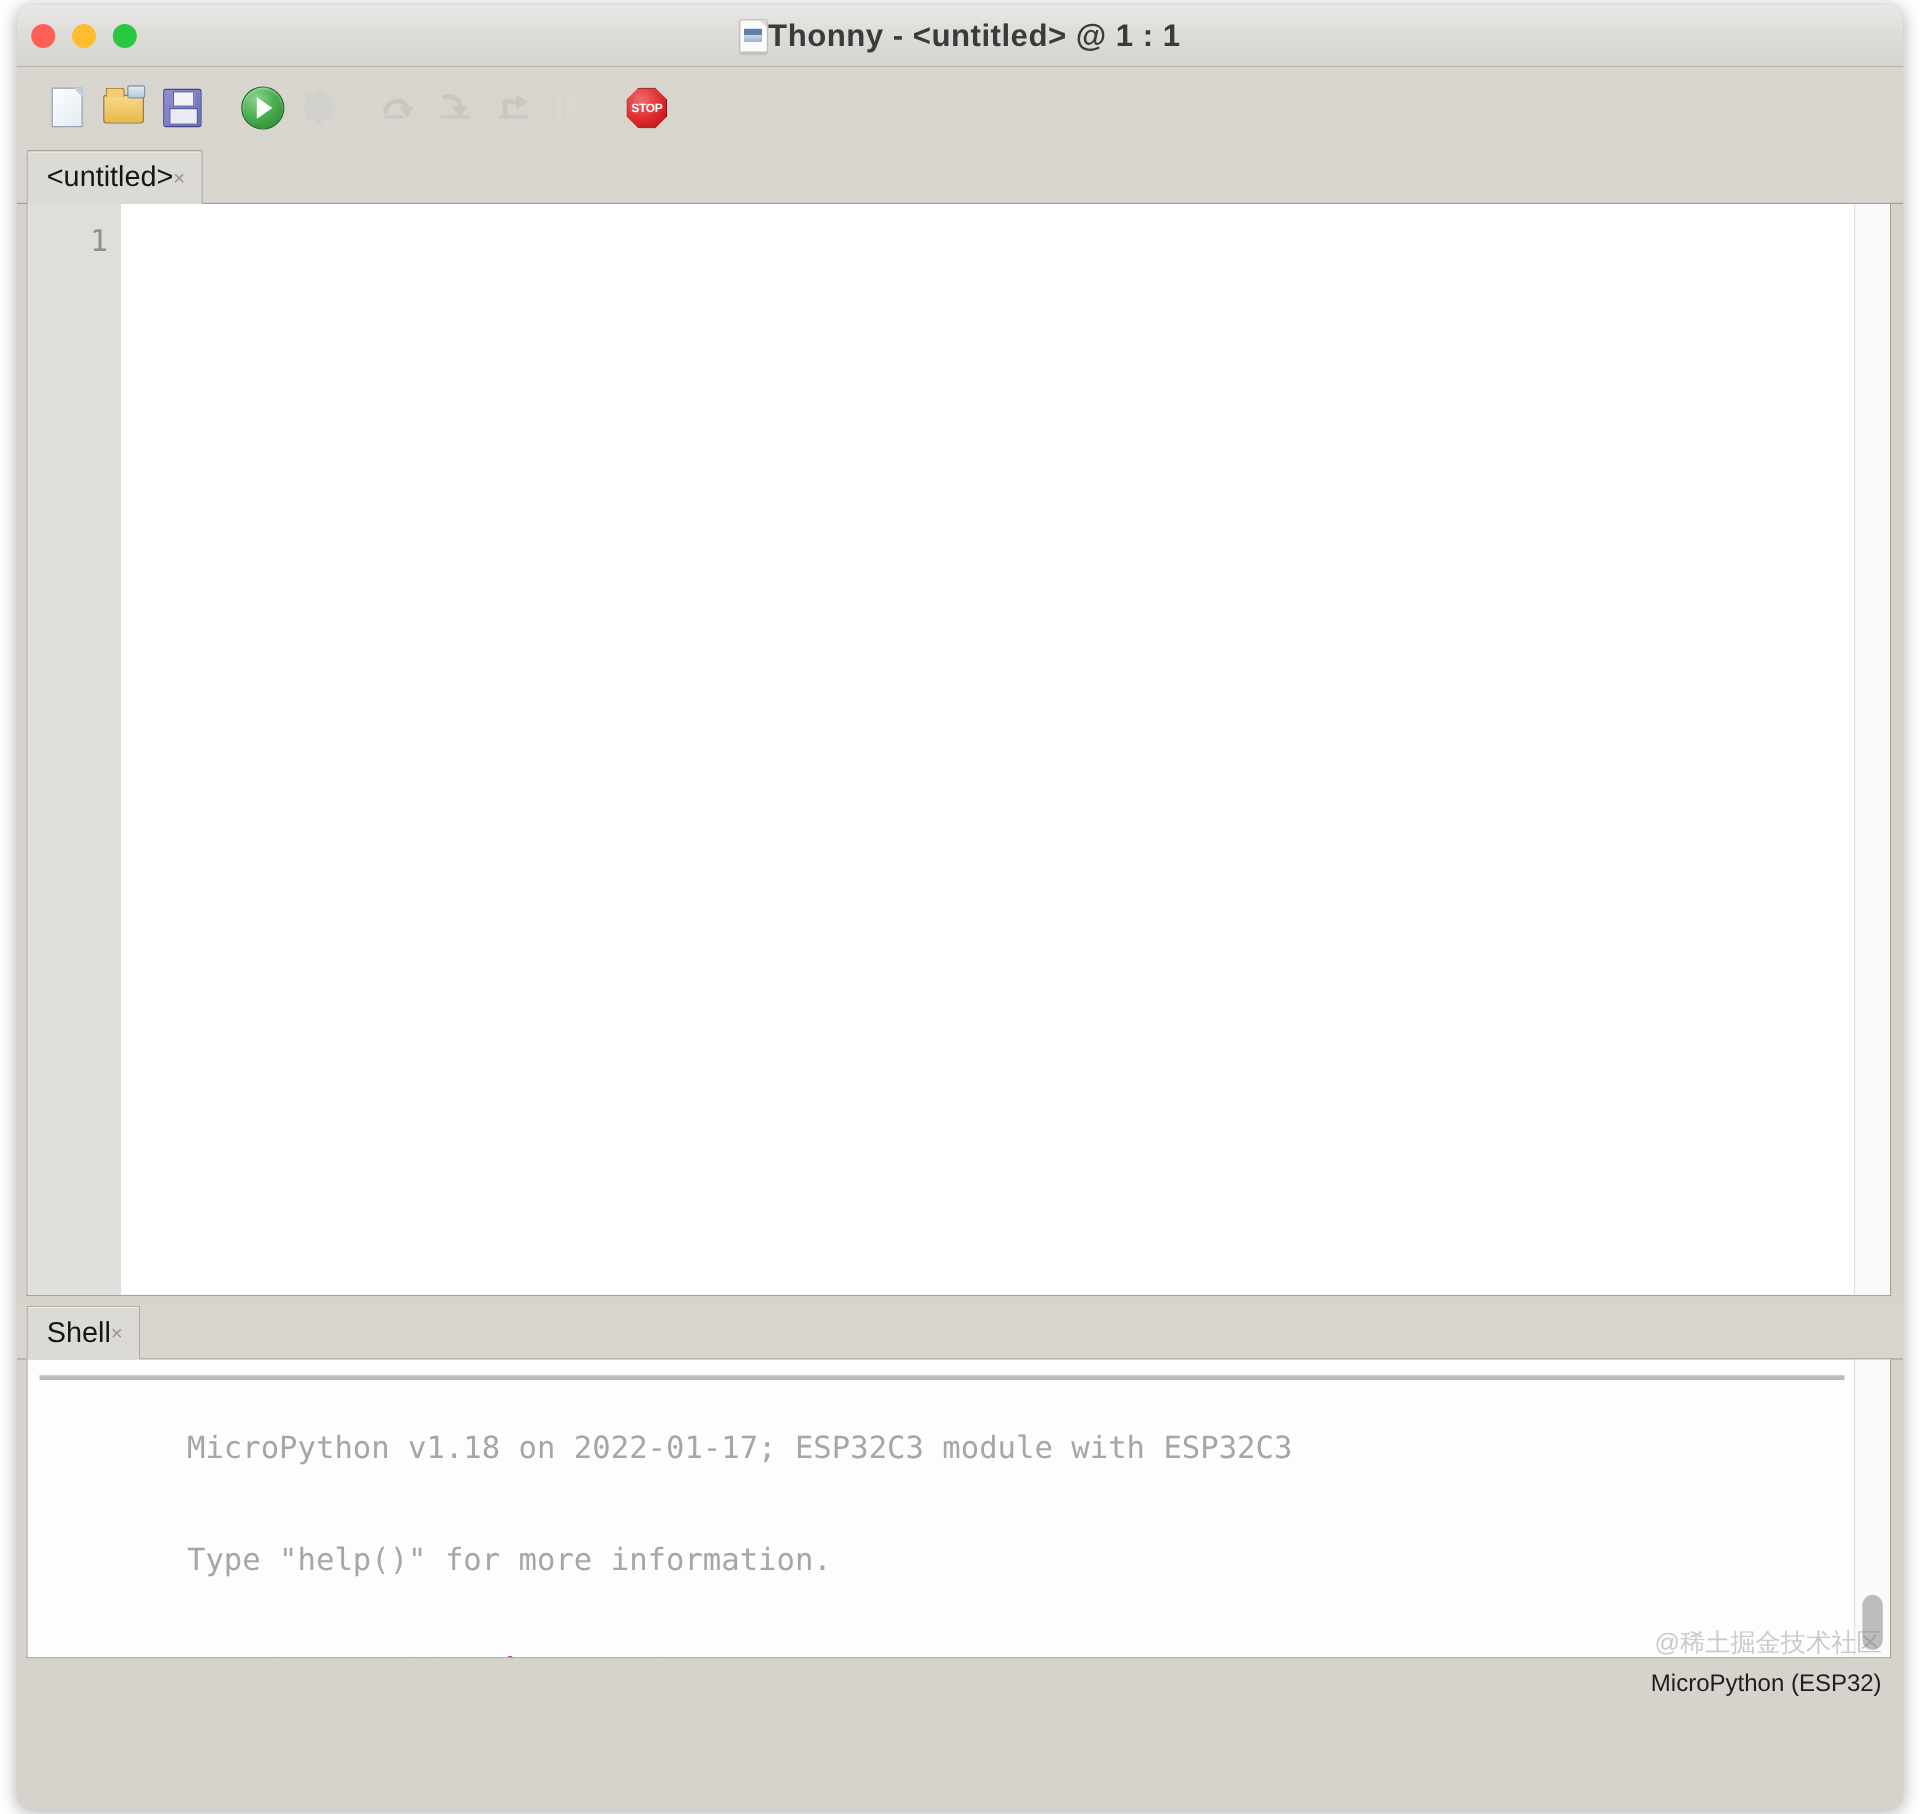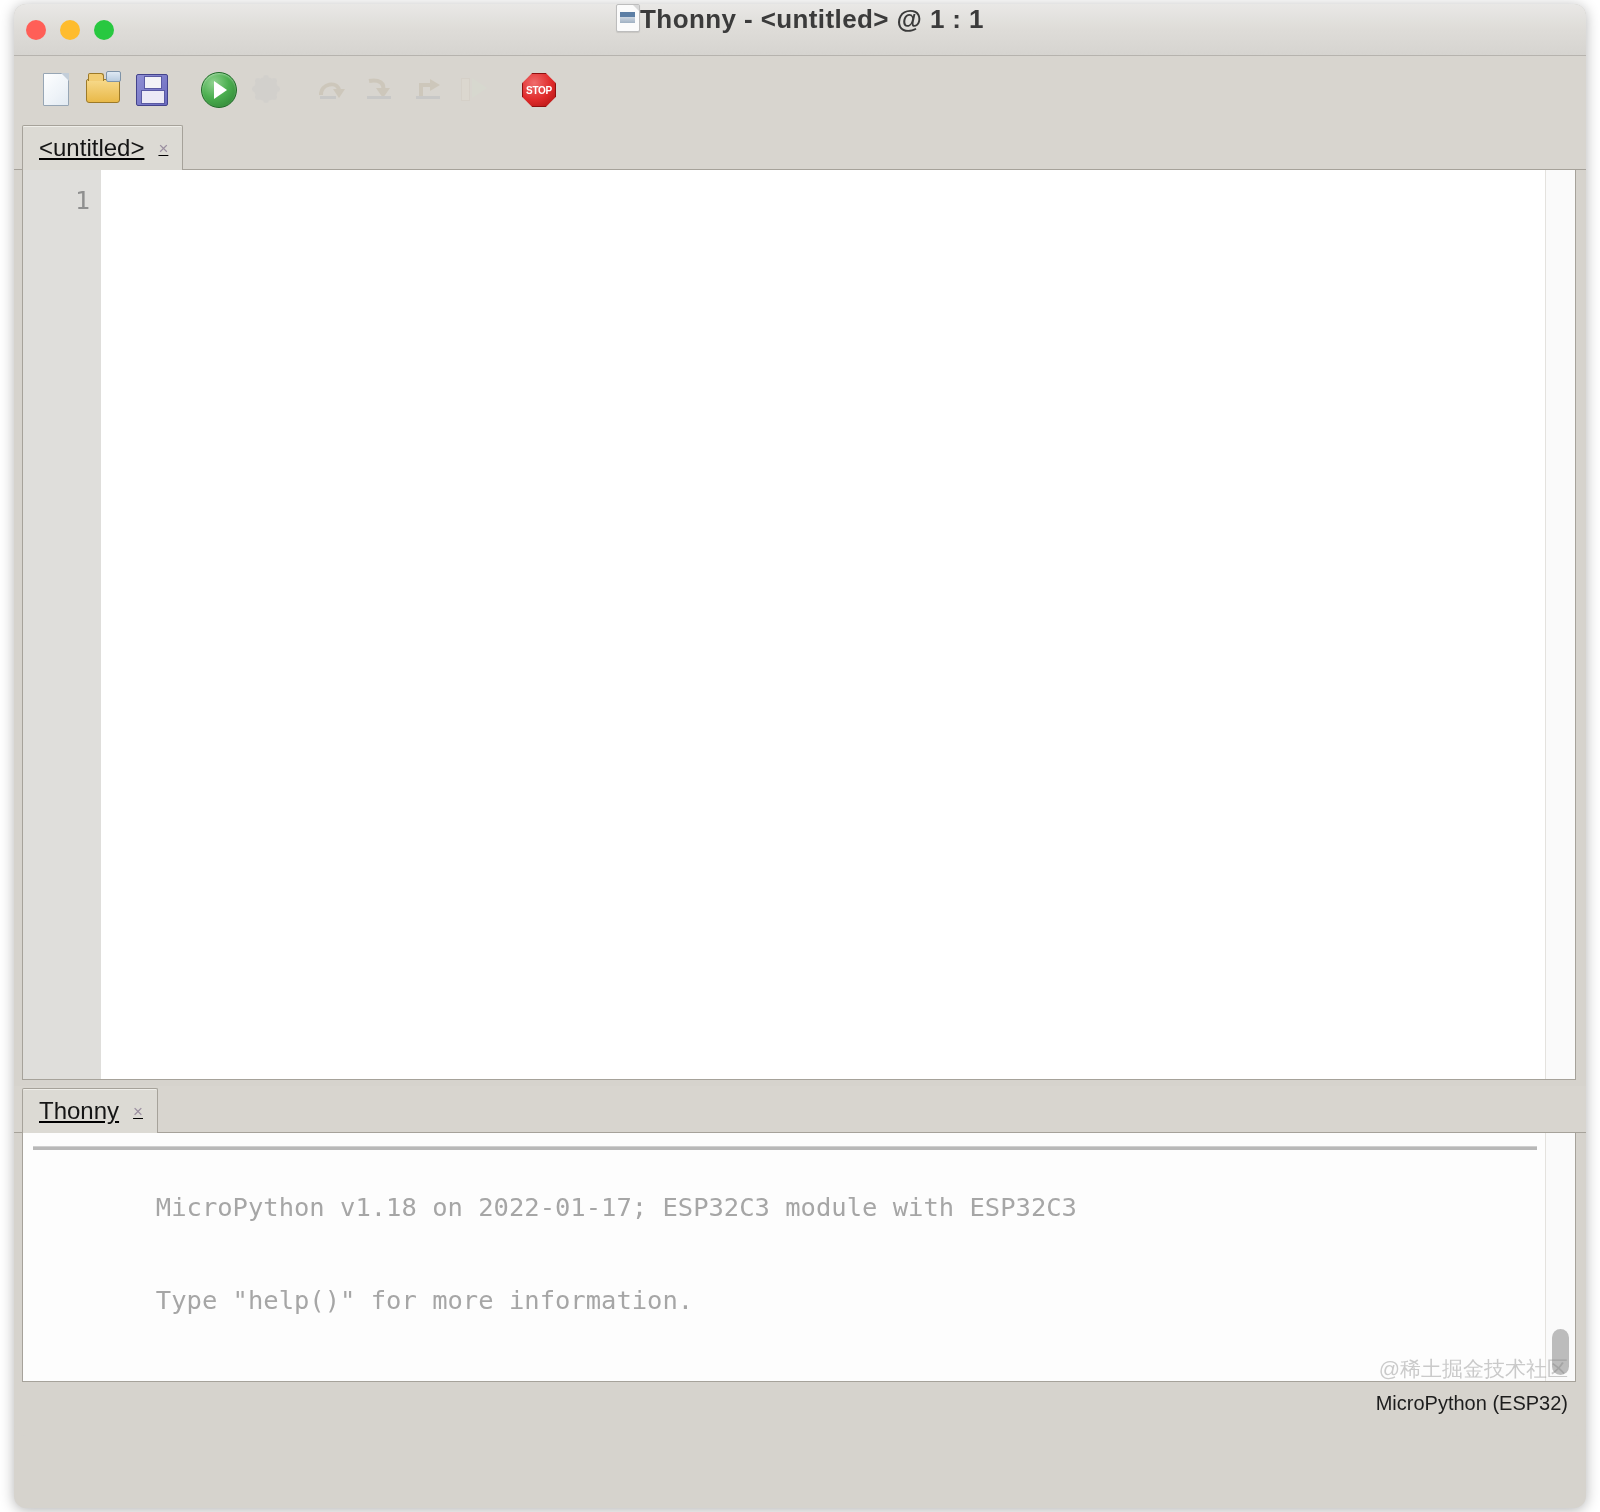--- a/index.html
+++ b/index.html
@@ -41,21 +41,21 @@
   }
   #tl-close  { left: 12px;  background: #ff5f57; }
   #tl-min    { left: 46px;  background: #febc2e; }
   #tl-max    { left: 80px;  background: #28c840; }
 
   #title-wrap {
     position: absolute;
     left: 0; right: 0; top: 0;
     height: 51px;
     display: flex;
-    align-items: flex-start;
+    align-items: center;
     justify-content: center;
     pointer-events: none;
   }
   #title-icon {
     width: 22px; height: 26px;
     background: #fbfbfb;
     border: 1px solid #bdbdbd;
     border-radius: 2px;
     position: relative;
     box-shadow: 0 1px 1px rgba(0,0,0,.10);
@@ -252,23 +252,22 @@
     left: 8px;
     bottom: 0;
     height: 44px;
     background: #dcdad4;
     border: 1px solid #a6a29a;
     border-bottom: none;
     border-radius: 2px 2px 0 0;
     display: flex;
     align-items: center;
     padding: 0 14px 0 16px;
-    gap: 14px;
+    gap: 0;
     box-shadow: inset 0 1px 0 #efeee9;
-    text-decoration: underline;
   }
   .tab-label {
     font-size: 24px;
     color: #151515;
     white-space: nowrap;
   }
   .tab-close {
     font-size: 17px;
     color: #9b8fa0;
     line-height: 1;
@@ -473,21 +472,21 @@
     <div id="gutter">
       <span class="ln">1</span>
     </div>
     <div id="editor-text"></div>
     <div class="vscroll"></div>
   </div>
 
   <div class="tabstrip" style="margin-top:6px">
     <div class="tabstrip-line"></div>
     <div class="tab">
-      <span class="tab-label">Thonny</span>
+      <span class="tab-label">Shell</span>
       <span class="tab-close">×</span>
     </div>
   </div>
 
   <div id="shell-pane">
     <div id="shell-scroll-area">
       <div id="shell-hr"></div>
 
       <div class="shell-line">
         <span class="banner">MicroPython v1.18 on 2022-01-17; ESP32C3 module with ESP32C3</span>

